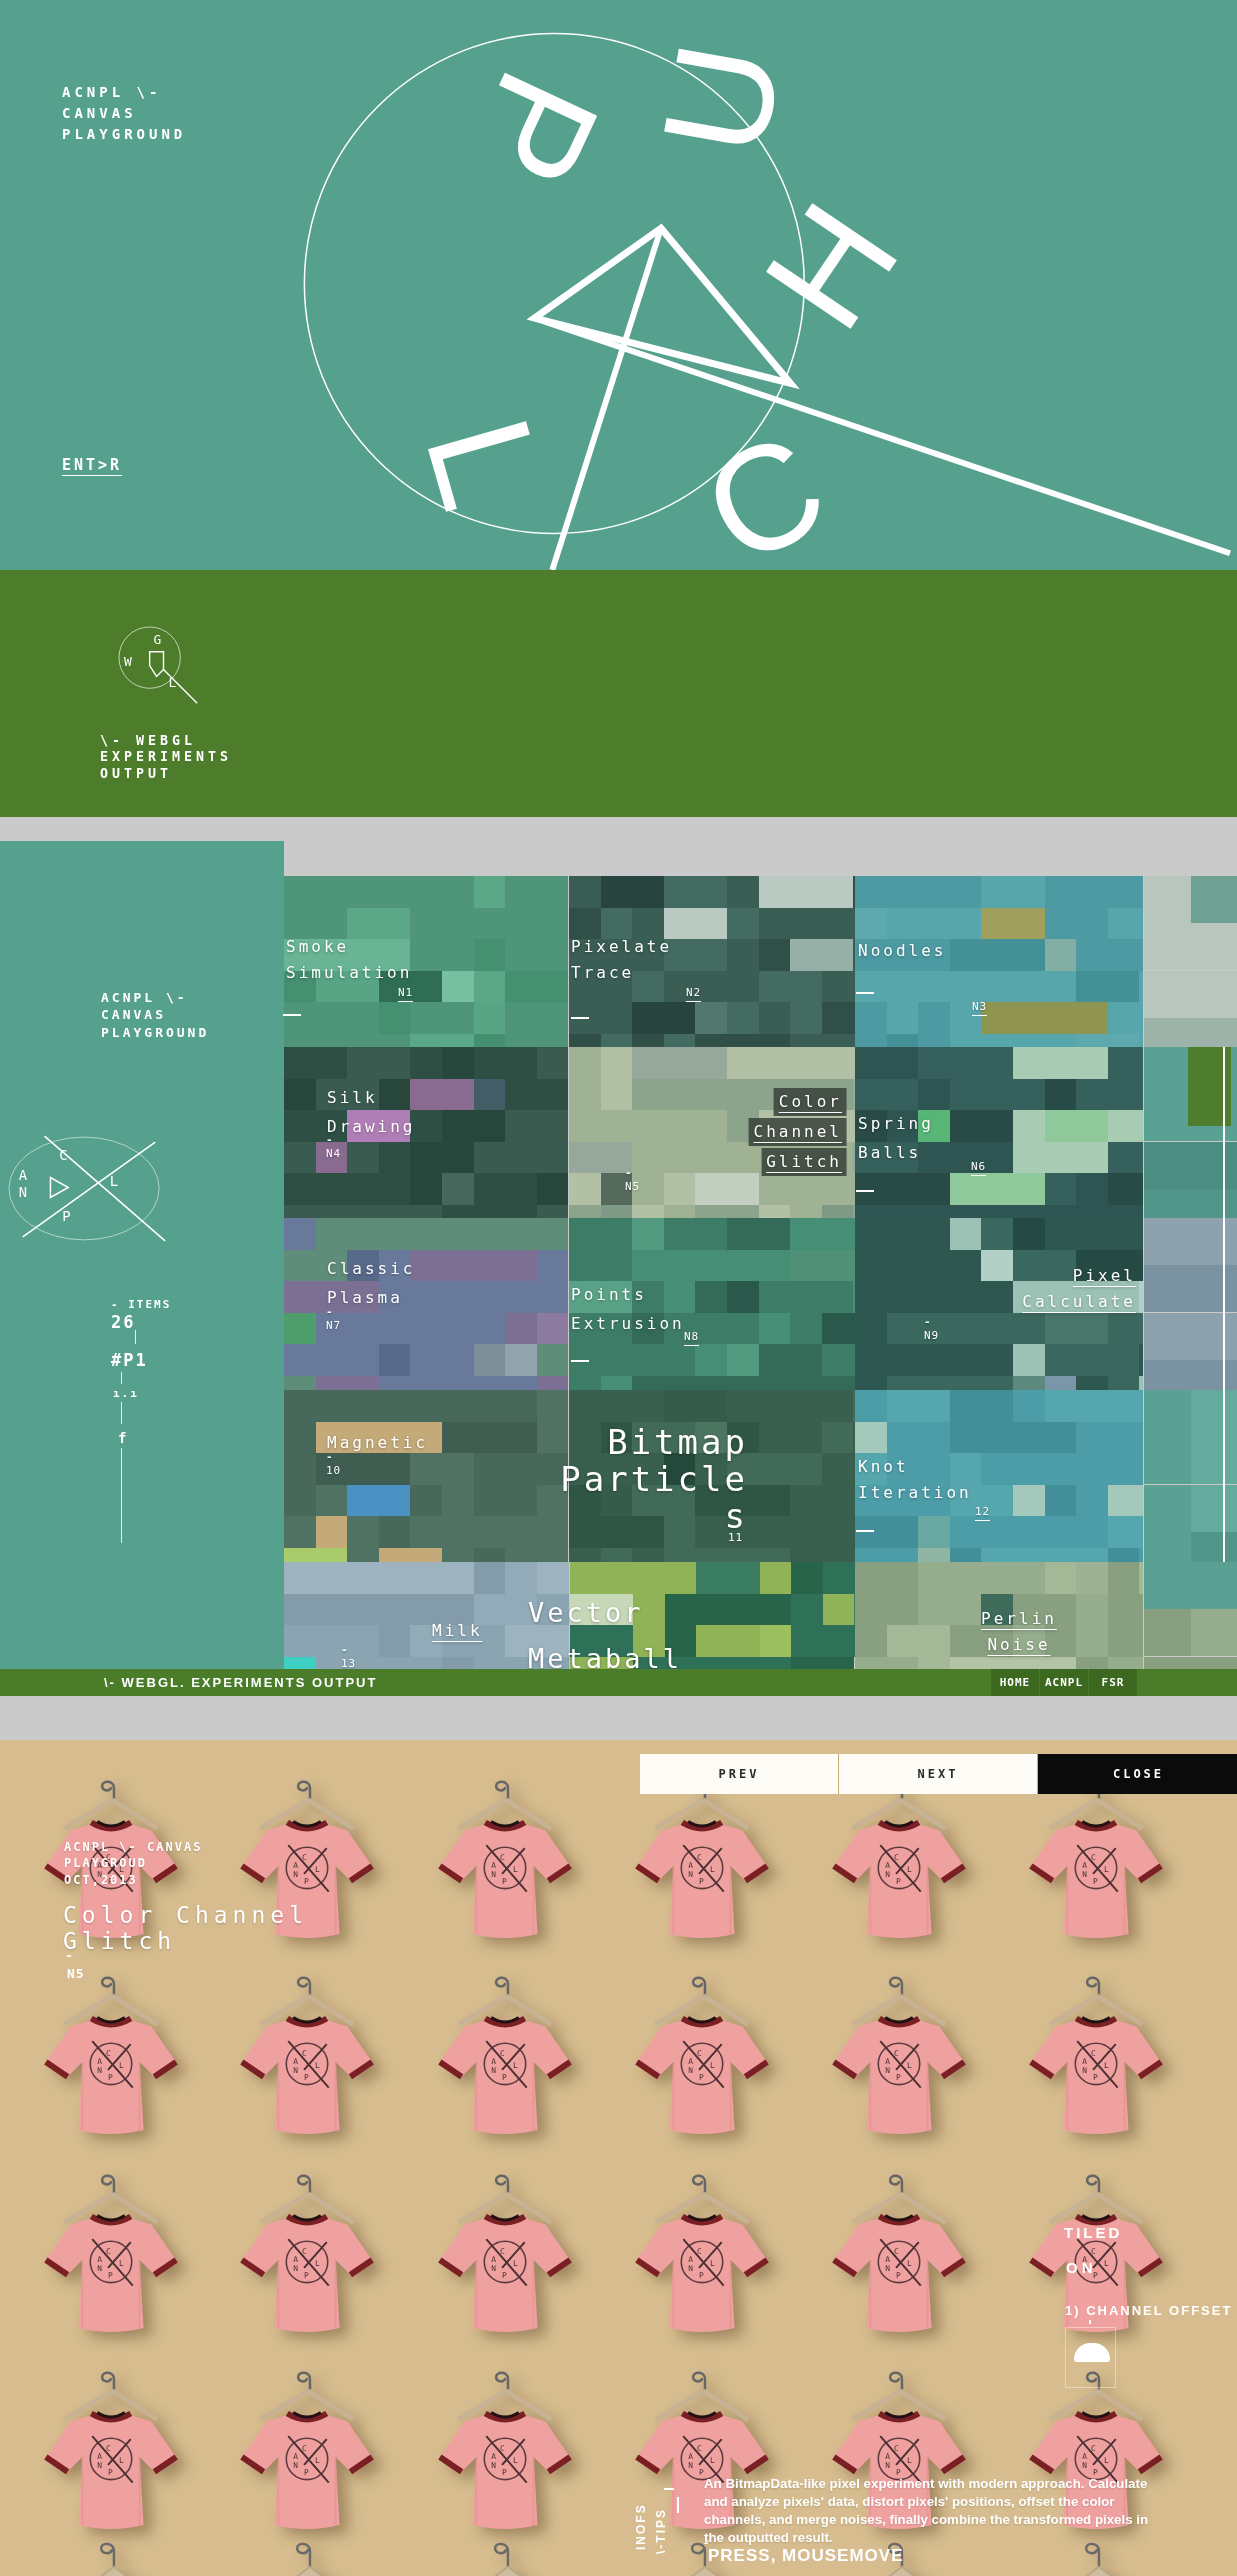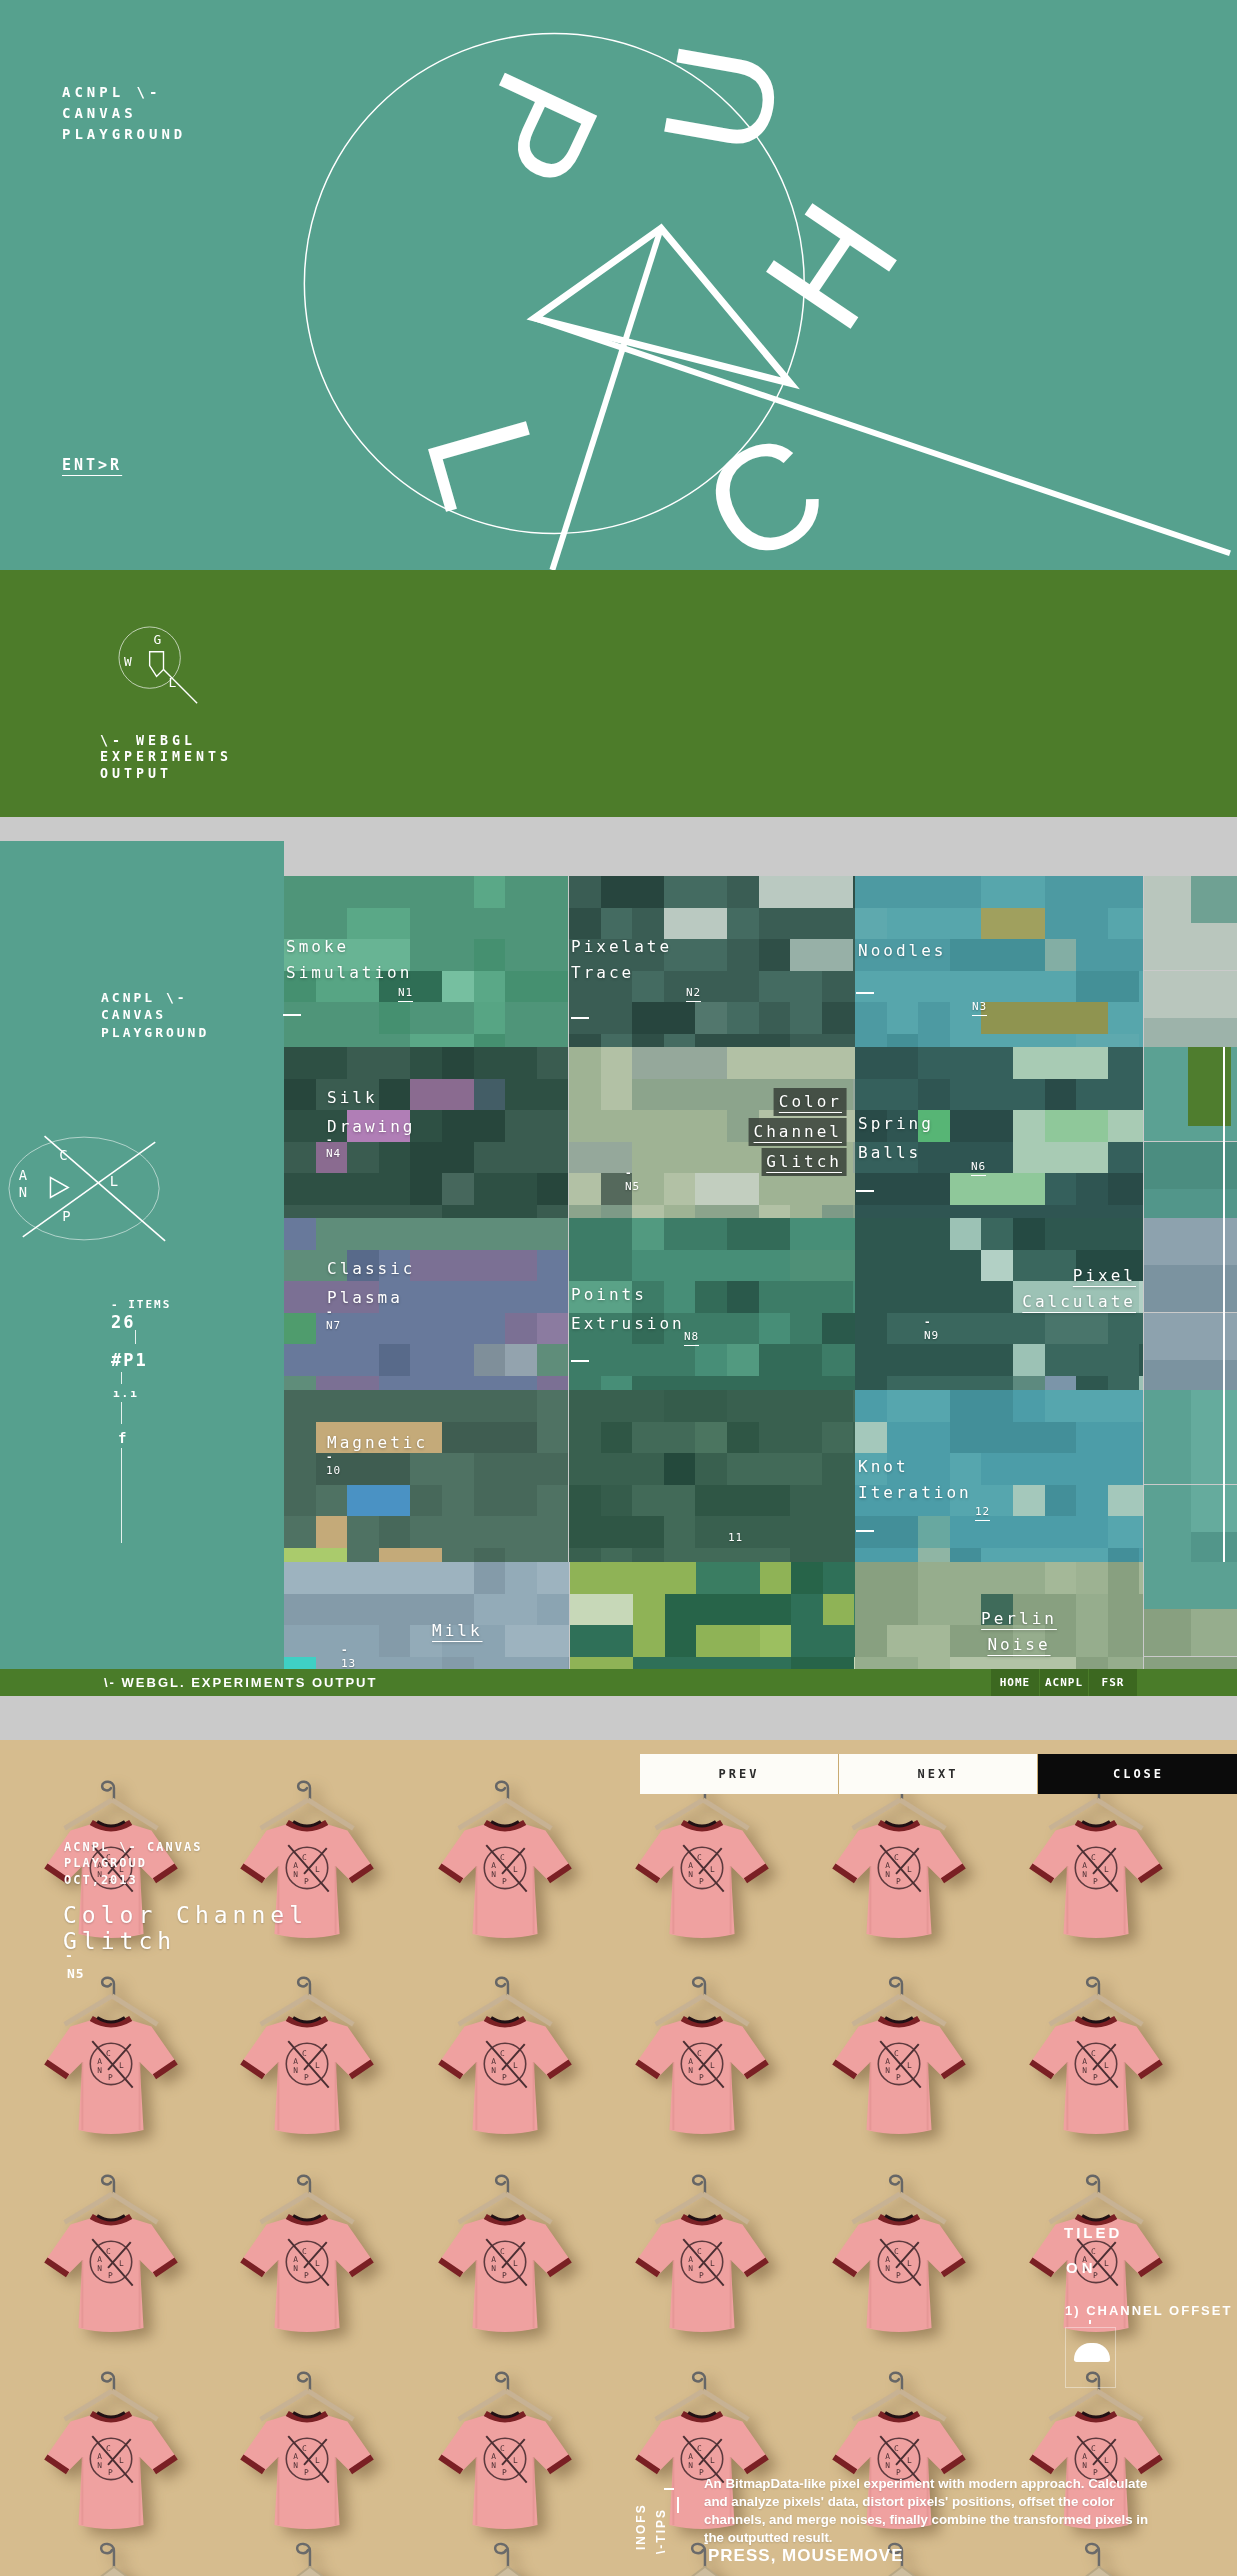--- a/index.html
+++ b/index.html
@@ -872,20 +872,25 @@
       <i style="left:32px;top:158px;width:32px;height:32px;background:#426a58"></i>
       <i style="left:63px;top:158px;width:32px;height:32px;background:#39604f"></i>
       <i style="left:95px;top:158px;width:32px;height:32px;background:#426a58"></i>
       <i style="left:126px;top:158px;width:32px;height:32px;background:#426a58"></i>
       <i style="left:158px;top:158px;width:32px;height:32px;background:#426a58"></i>
       <i style="left:190px;top:158px;width:32px;height:32px;background:#426a58"></i>
       <i style="left:221px;top:158px;width:32px;height:32px;background:#39604f"></i>
       <i style="left:253px;top:158px;width:32px;height:32px;background:#39604f"></i>
       <i style="left:284px;top:158px;width:32px;height:32px;background:#39604f"></i>
     </div>
+    <div class="tlabel right" style="left: 748px; top: 1424px; font-size: 34px; line-height: 37px;">
+      <div class="ln"><span>Bitmap</span></div>
+      <div class="ln"><span>Particle</span></div>
+      <div class="ln"><span>s</span></div>
+    </div>
     <div class="tnum" style="left: 728px; top: 1531px;"><span class="nval">11</span></div>
     <div class="tile" style="cursor: pointer; left: 855px; top: 1390px; width: 288px; height: 172px;">
       <i style="left:0px;top:0px;width:32px;height:32px;background:#4c9da8"></i>
       <i style="left:32px;top:0px;width:32px;height:32px;background:#56a6ae"></i>
       <i style="left:63px;top:0px;width:32px;height:32px;background:#56a6ae"></i>
       <i style="left:95px;top:0px;width:32px;height:32px;background:#438f99"></i>
       <i style="left:126px;top:0px;width:32px;height:32px;background:#438f99"></i>
       <i style="left:158px;top:0px;width:32px;height:32px;background:#4c9da8"></i>
       <i style="left:190px;top:0px;width:32px;height:32px;background:#56a6ae"></i>
       <i style="left:221px;top:0px;width:32px;height:32px;background:#56a6ae"></i>
@@ -1039,20 +1044,24 @@
       <i style="left:32px;top:95px;width:32px;height:32px;background:#8fb356"></i>
       <i style="left:63px;top:95px;width:32px;height:32px;background:#2f7058"></i>
       <i style="left:95px;top:95px;width:32px;height:32px;background:#2f7058"></i>
       <i style="left:126px;top:95px;width:32px;height:32px;background:#2f7058"></i>
       <i style="left:158px;top:95px;width:32px;height:32px;background:#2f7058"></i>
       <i style="left:190px;top:95px;width:32px;height:32px;background:#2f7058"></i>
       <i style="left:221px;top:95px;width:32px;height:32px;background:#276449"></i>
       <i style="left:253px;top:95px;width:32px;height:32px;background:#276449"></i>
       <i style="left:284px;top:95px;width:32px;height:32px;background:#c7d8b8"></i>
     </div>
+    <div class="tlabel left" style="left: 528px; top: 1590px; font-size: 27px; line-height: 46px;">
+      <div class="ln"><span>Vector</span></div>
+      <div class="ln"><span>Metaball</span></div>
+    </div>
     <div class="tnum" style="left: 637px; top: 1669px;"><span class="nval">14</span></div>
     <div class="tile" style="cursor: pointer; left: 855px; top: 1562px; width: 288px; height: 108px;">
       <i style="left:0px;top:0px;width:32px;height:32px;background:#88a080"></i>
       <i style="left:32px;top:0px;width:32px;height:32px;background:#88a080"></i>
       <i style="left:63px;top:0px;width:32px;height:32px;background:#96ad8d"></i>
       <i style="left:95px;top:0px;width:32px;height:32px;background:#96ad8d"></i>
       <i style="left:126px;top:0px;width:32px;height:32px;background:#96ad8d"></i>
       <i style="left:158px;top:0px;width:32px;height:32px;background:#96ad8d"></i>
       <i style="left:190px;top:0px;width:32px;height:32px;background:#a4b898"></i>
       <i style="left:221px;top:0px;width:32px;height:32px;background:#9db292"></i>

